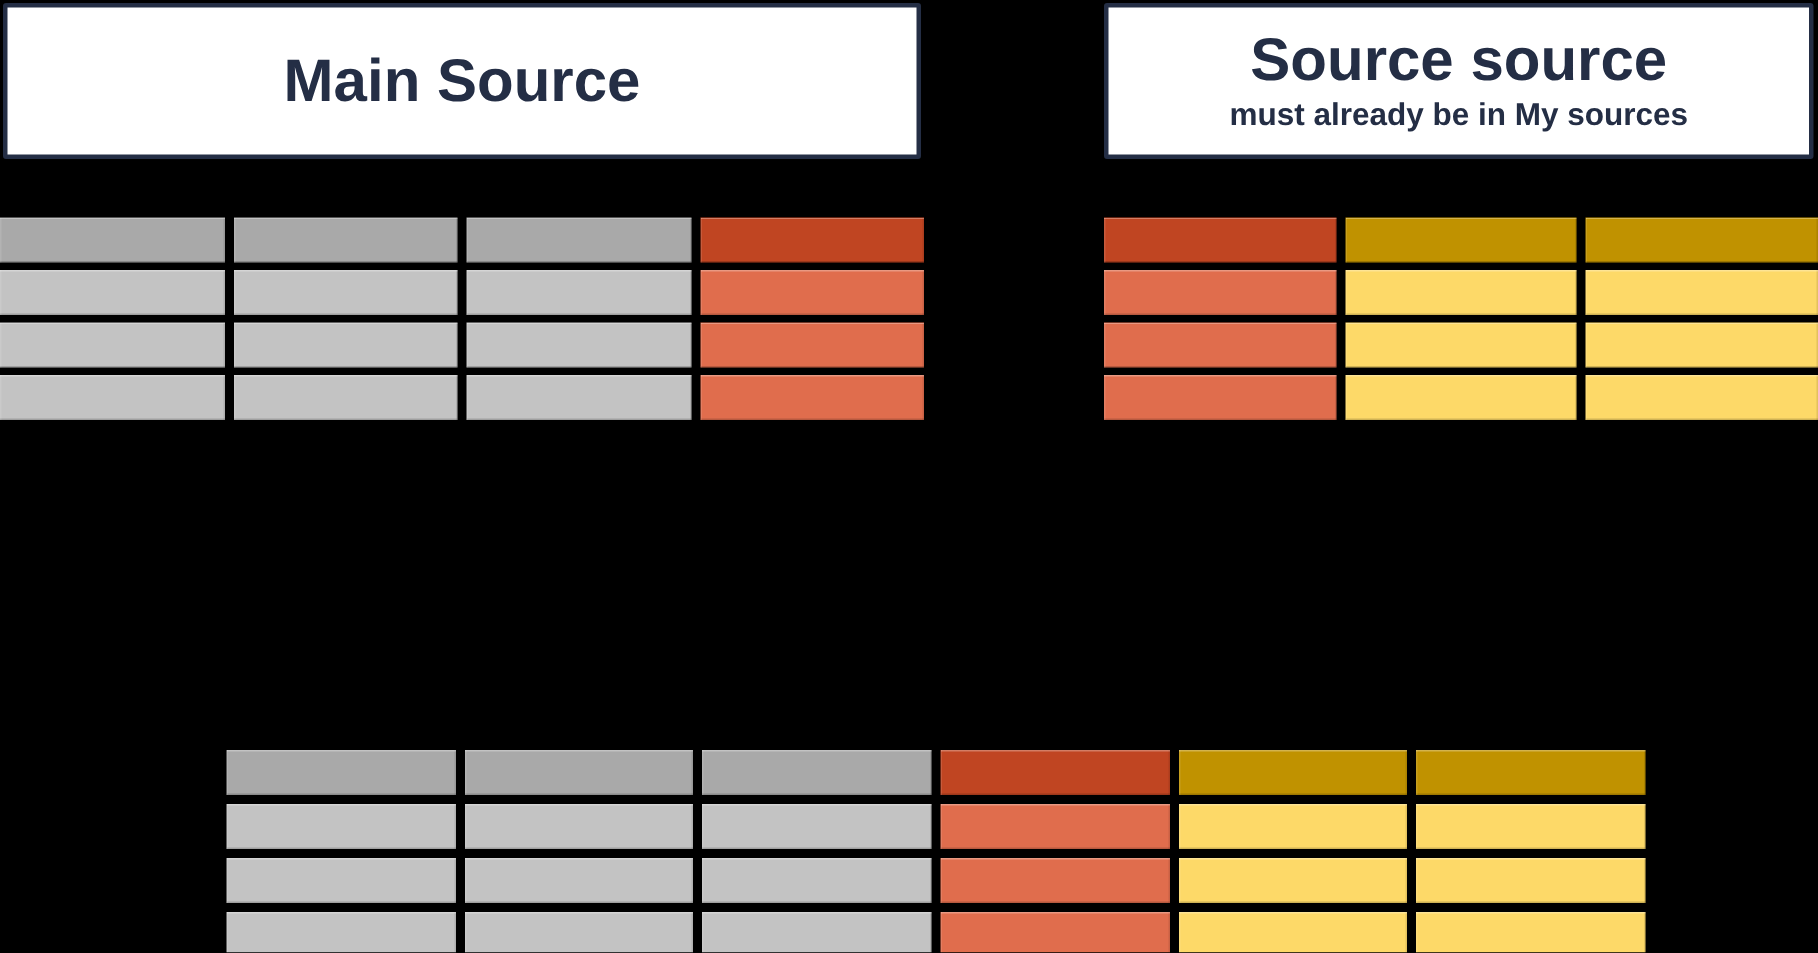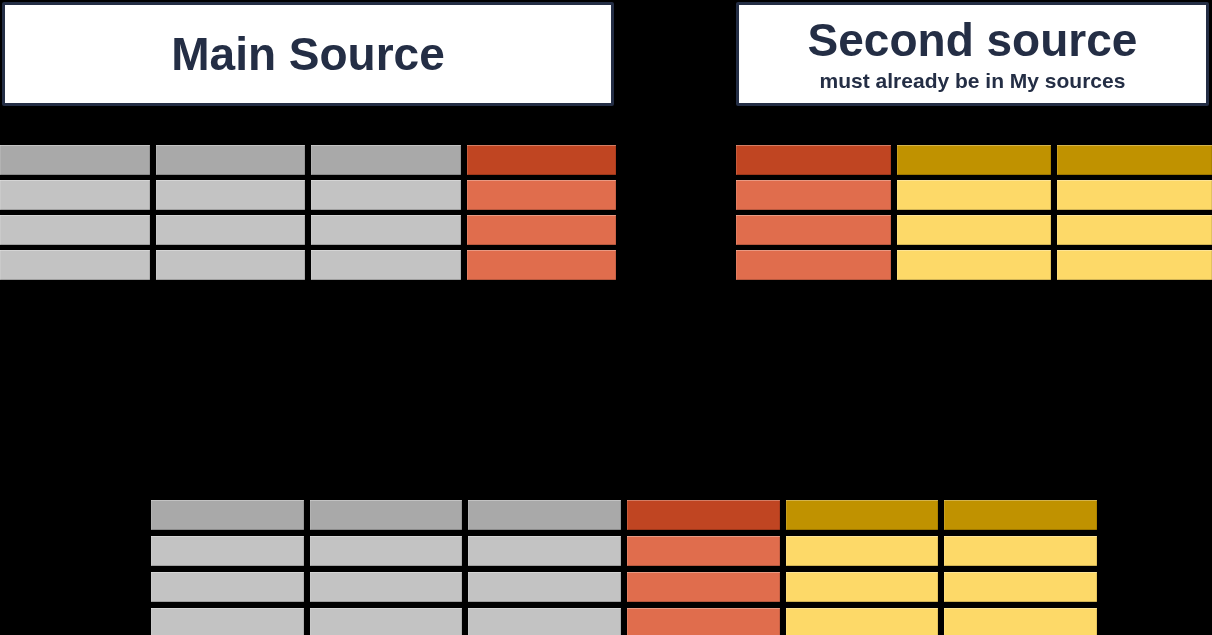--- a/index.html
+++ b/index.html
@@ -26,21 +26,21 @@
     display: flex;
     flex-direction: column;
     align-items: center;
     justify-content: center;
   }
   #main-source-box   { left: 2px;   top: 2px; width: 612px; height: 104px; }
   #second-source-box { left: 736px; top: 2px; width: 473px; height: 104px; }
 
   .source-title {
     color: var(--navy, #242e45);
-    font-size: 46px;
+    font-size: 40px;
     font-weight: 700;
     line-height: 1.1;
   }
   .source-subtitle {
     color: var(--navy, #242e45);
     font-size: 21px;
     font-weight: 700;
     line-height: 1.2;
     margin-top: 2px;
   }
@@ -94,21 +94,21 @@
 </head>
 <body>
 
 <div id="canvas">
 
   <div id="main-source-box" class="source-box">
     <div class="source-title">Main Source</div>
   </div>
 
   <div id="second-source-box" class="source-box">
-    <div class="source-title">Second source</div>
+    <div class="source-title">Source source</div>
     <div class="source-subtitle">must already be in My sources</div>
   </div>
 
   <div id="main-table" class="data-table" data-table="tables.main" style="grid-template-columns: repeat(4, 1fr);">
       <div class="cell" style="background: rgb(169, 169, 169);"></div>
       <div class="cell" style="background: rgb(169, 169, 169);"></div>
       <div class="cell" style="background: rgb(169, 169, 169);"></div>
       <div class="cell" style="background: rgb(192, 69, 34);"></div>
       <div class="cell" style="background: rgb(195, 195, 195);"></div>
       <div class="cell" style="background: rgb(195, 195, 195);"></div>

